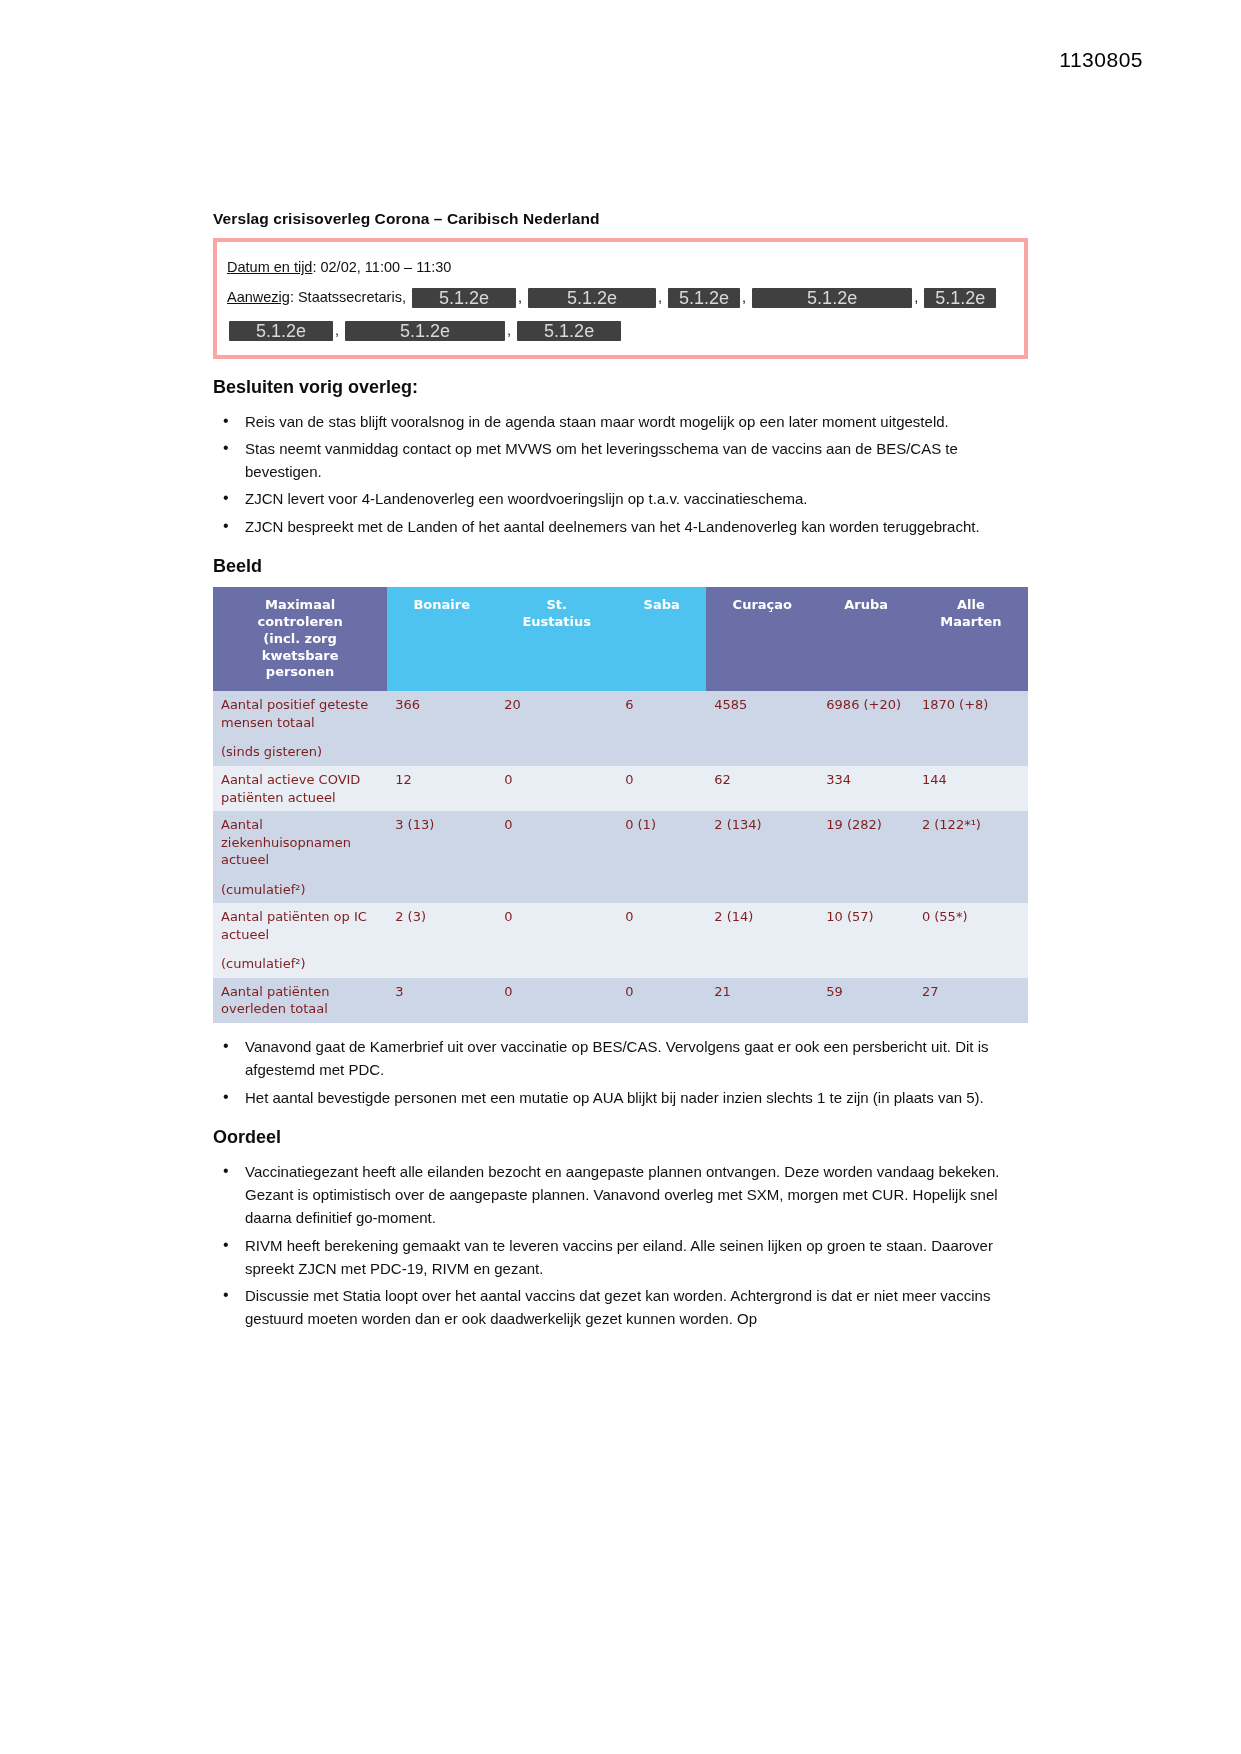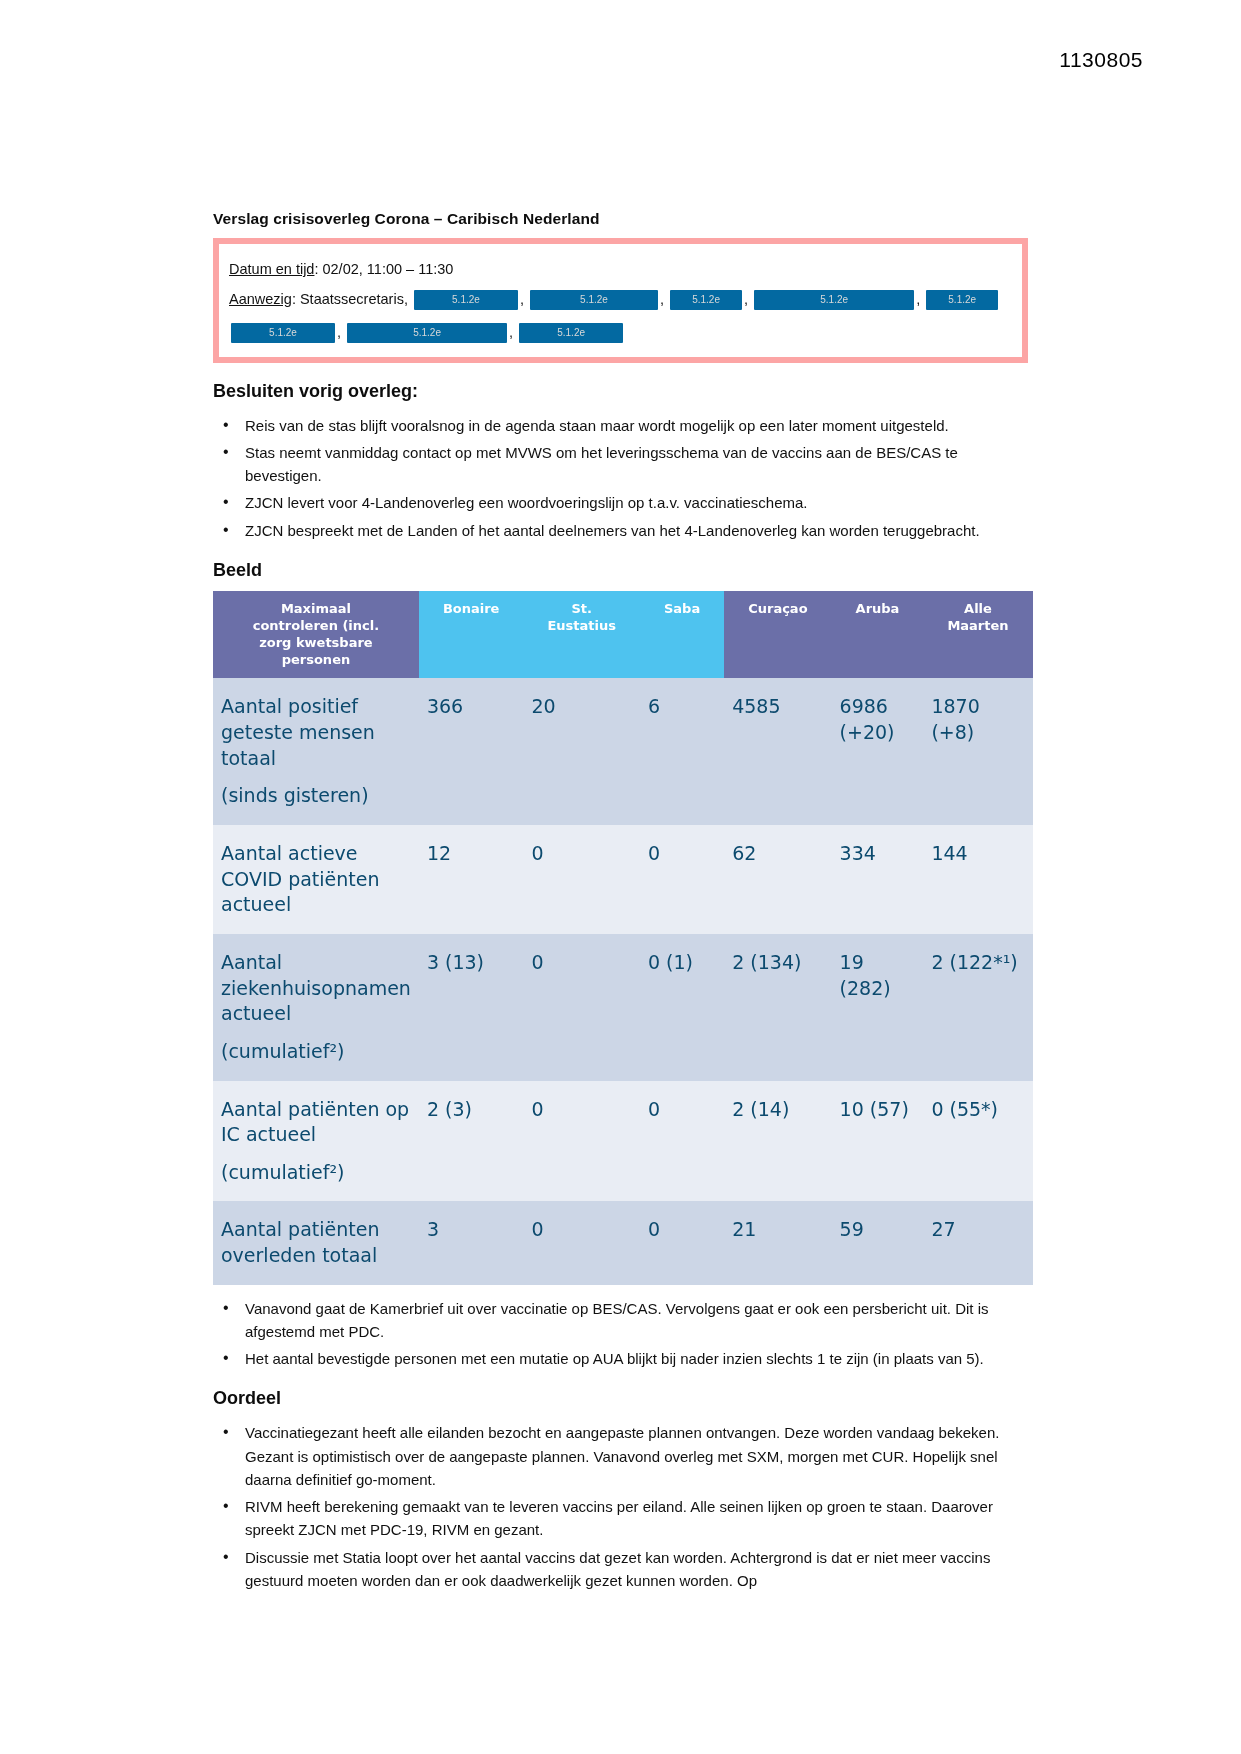--- a/index.html
+++ b/index.html
@@ -35,38 +35,38 @@
     width: 815px;
   }
   h1.title {
     font-size: 15.5px;
     font-weight: bold;
     margin: 0 0 10px 0;
     color: #0d0d0d;
     letter-spacing: 0.1px;
   }
   .meta-box {
-    border: 6px solid #fca5a5;
+    border: 4px solid #fca5a5;
     padding: 12px 10px 10px 10px;
     margin-bottom: 2px;
     line-height: 1.9;
   }
   .meta-line {
     font-size: 14.5px;
     color: #111;
     margin-bottom: 2px;
   }
   .meta-line .ul {
     text-decoration: underline;
   }
   .redact {
     display: inline-block;
-    background: #0369a1;
+    background: #404040;
     color: #d9d9d9;
-    font-size: 10px;
+    font-size: 18px;
     text-align: center;
     vertical-align: middle;
     line-height: 20px;
     height: 20px;
     margin: 0 2px;
     border-radius: 1px;
   }
   .redact.w-sm { width: 72px; }
   .redact.w-md { width: 104px; }
   .redact.w-lg { width: 128px; }
@@ -120,24 +120,24 @@
   }
   table.data th.cyan {
     background: #4ec3ef;
     color: #ffffff;
   }
   table.data th.purple2 {
     background: #6b6fa8;
   }
   table.data td {
     vertical-align: top;
-    padding: 16px 8px;
-    font-size: 19px;
+    padding: 5px 8px;
+    font-size: 13px;
     line-height: 1.35;
-    color: #0c4a6e;
+    color: #7f1d1d;
     border: none;
   }
   table.data tr.shade td {
     background: #ccd6e6;
   }
   table.data tr.light td {
     background: #e9edf4;
   }
   .cell-sub {
     display: block;

